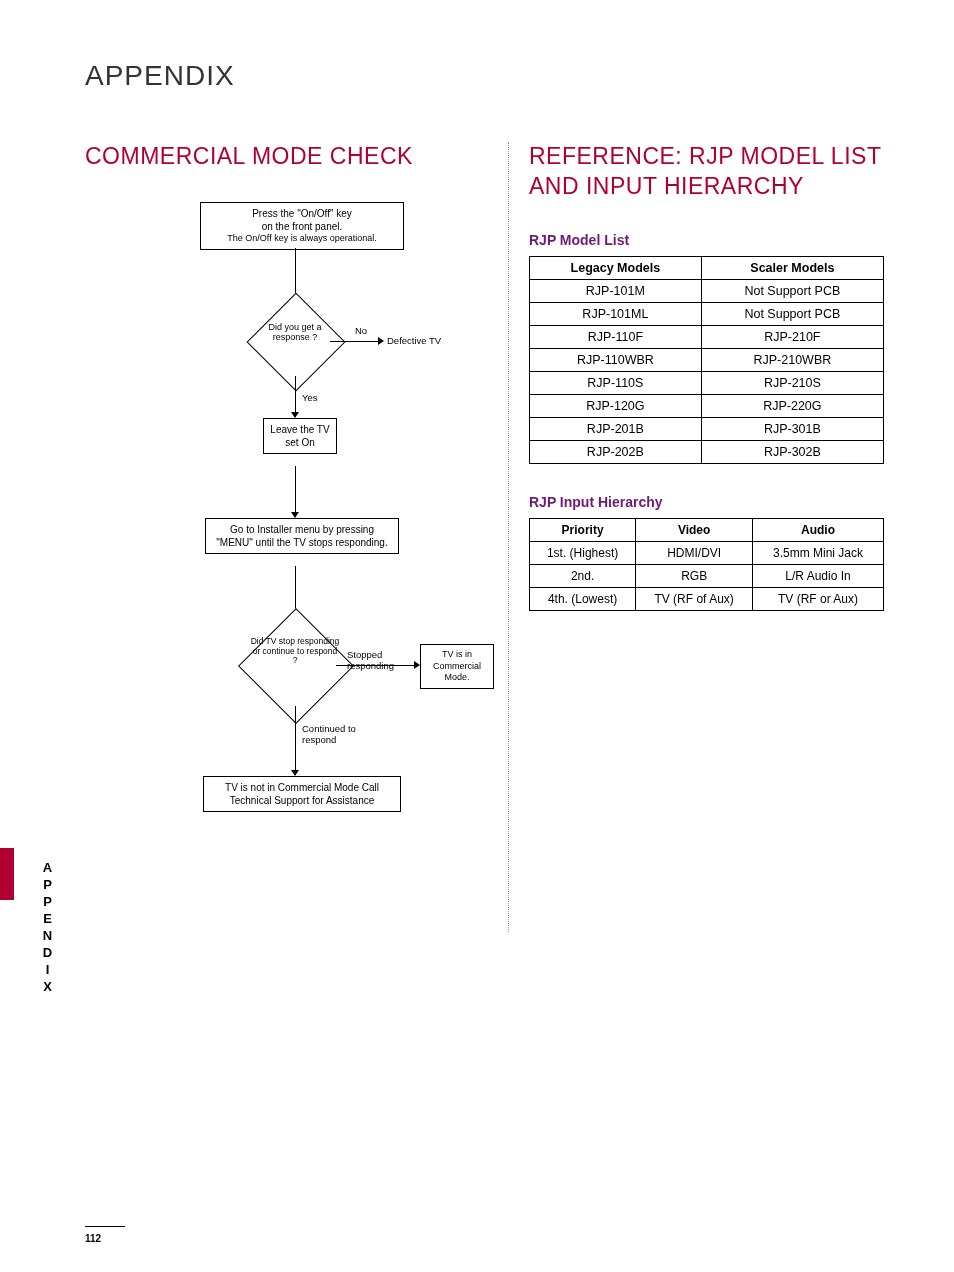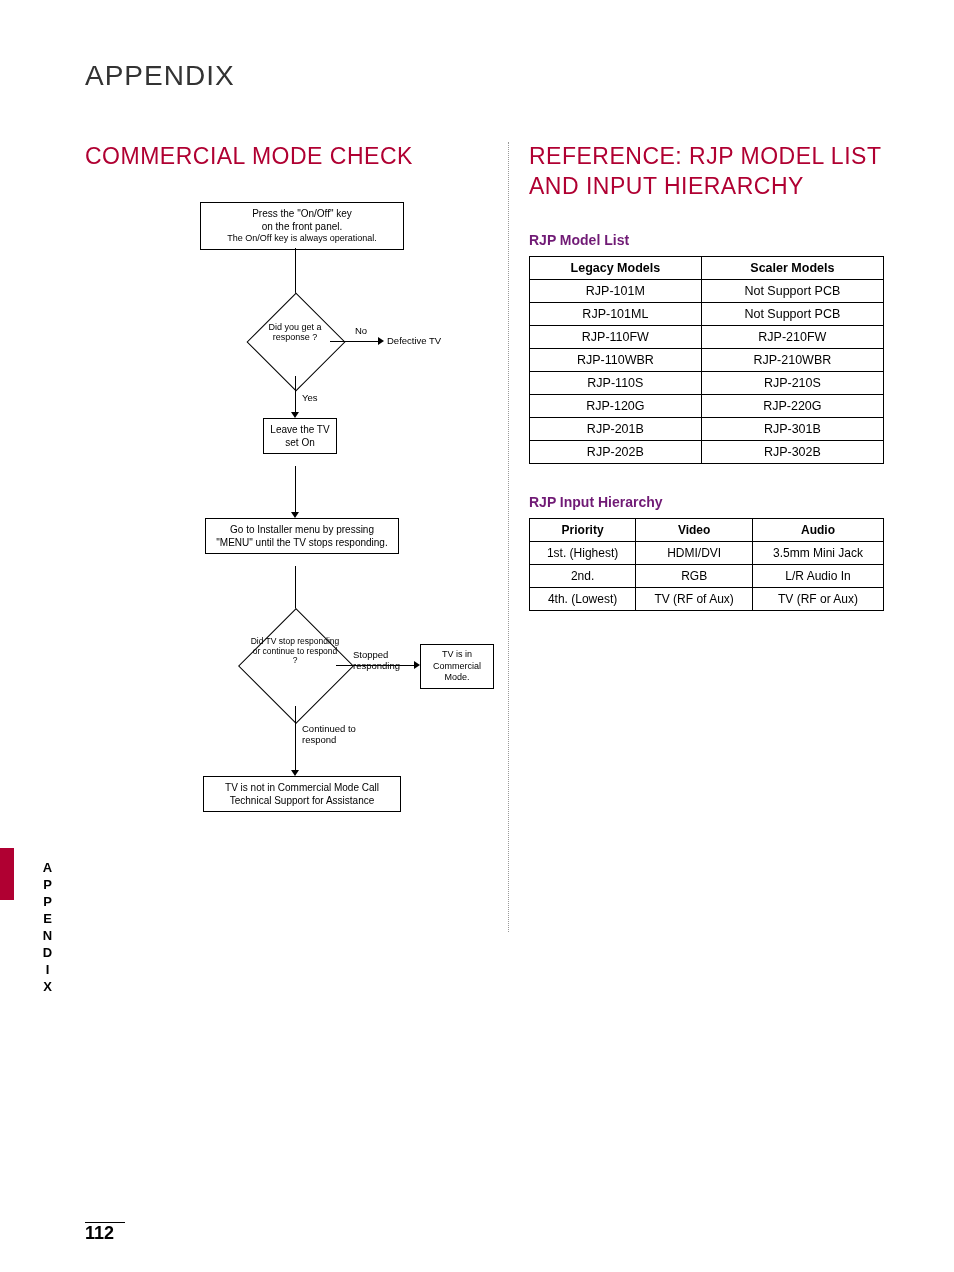--- a/index.html
+++ b/index.html
@@ -146,24 +146,24 @@
     font-size: 13px;
     font-weight: bold;
     letter-spacing: 2px;
     writing-mode: vertical-rl;
     text-orientation: upright;
   }
   .page-number {
     position: absolute;
     left: 85px;
     bottom: 28px;
-    font-size: 18px;
+    font-size: 10px;
     font-weight: bold;
     border-top: 1px solid #000;
-    padding-top: 0;
+    padding-top: 6px;
     width: 40px;
   }
 </style>
 </head>
 <body>
 
 <div class="side-tab"></div>
 <div class="side-label">APPENDIX</div>
 
 <div class="page">
@@ -206,21 +206,21 @@
           <div>Go to Installer menu by pressing "MENU" until the TV stops responding.</div>
         </div>
         <div class="vline" style="left:200px; top:364px; height:52px;"></div>
         <div class="arrow-down" style="left:196px; top:414px;"></div>
 
         <div class="diamond" style="left:160px; top:423px; width:80px; height:80px;"></div>
         <div class="diamond-text" style="left:155px; top:435px; font-size:8.5px; width:90px;">Did TV stop responding or continue to respond ?</div>
 
         <div class="hline" style="left:241px; top:463px; width:80px;"></div>
         <div class="arrow-right" style="left:319px; top:459px;"></div>
-        <div class="label" style="left:258px; top:448px; width:60px;">Stopped responding</div>
+        <div class="label" style="left:252px; top:448px; width:60px;">Stopped responding</div>
         <div class="box" style="left:325px; top:442px; width:60px; font-size:9px;">
           <div>TV is in Commercial Mode.</div>
         </div>
 
         <div class="vline" style="left:200px; top:504px; height:66px;"></div>
         <div class="arrow-down" style="left:196px; top:568px;"></div>
         <div class="label" style="left:207px; top:522px; width:60px;">Continued to respond</div>
 
         <div class="box" style="left:108px; top:574px; width:184px;">
           <div>TV is not in Commercial Mode Call Technical Support for Assistance</div>
@@ -242,22 +242,22 @@
         <tbody id="model-body">
             <tr>
               <td>RJP-101M</td>
               <td>Not Support PCB</td>
             </tr>
             <tr>
               <td>RJP-101ML</td>
               <td>Not Support PCB</td>
             </tr>
             <tr>
-              <td>RJP-110FW</td>
-              <td>RJP-210FW</td>
+              <td>RJP-110F</td>
+              <td>RJP-210F</td>
             </tr>
             <tr>
               <td>RJP-110WBR</td>
               <td>RJP-210WBR</td>
             </tr>
             <tr>
               <td>RJP-110S</td>
               <td>RJP-210S</td>
             </tr>
             <tr>

